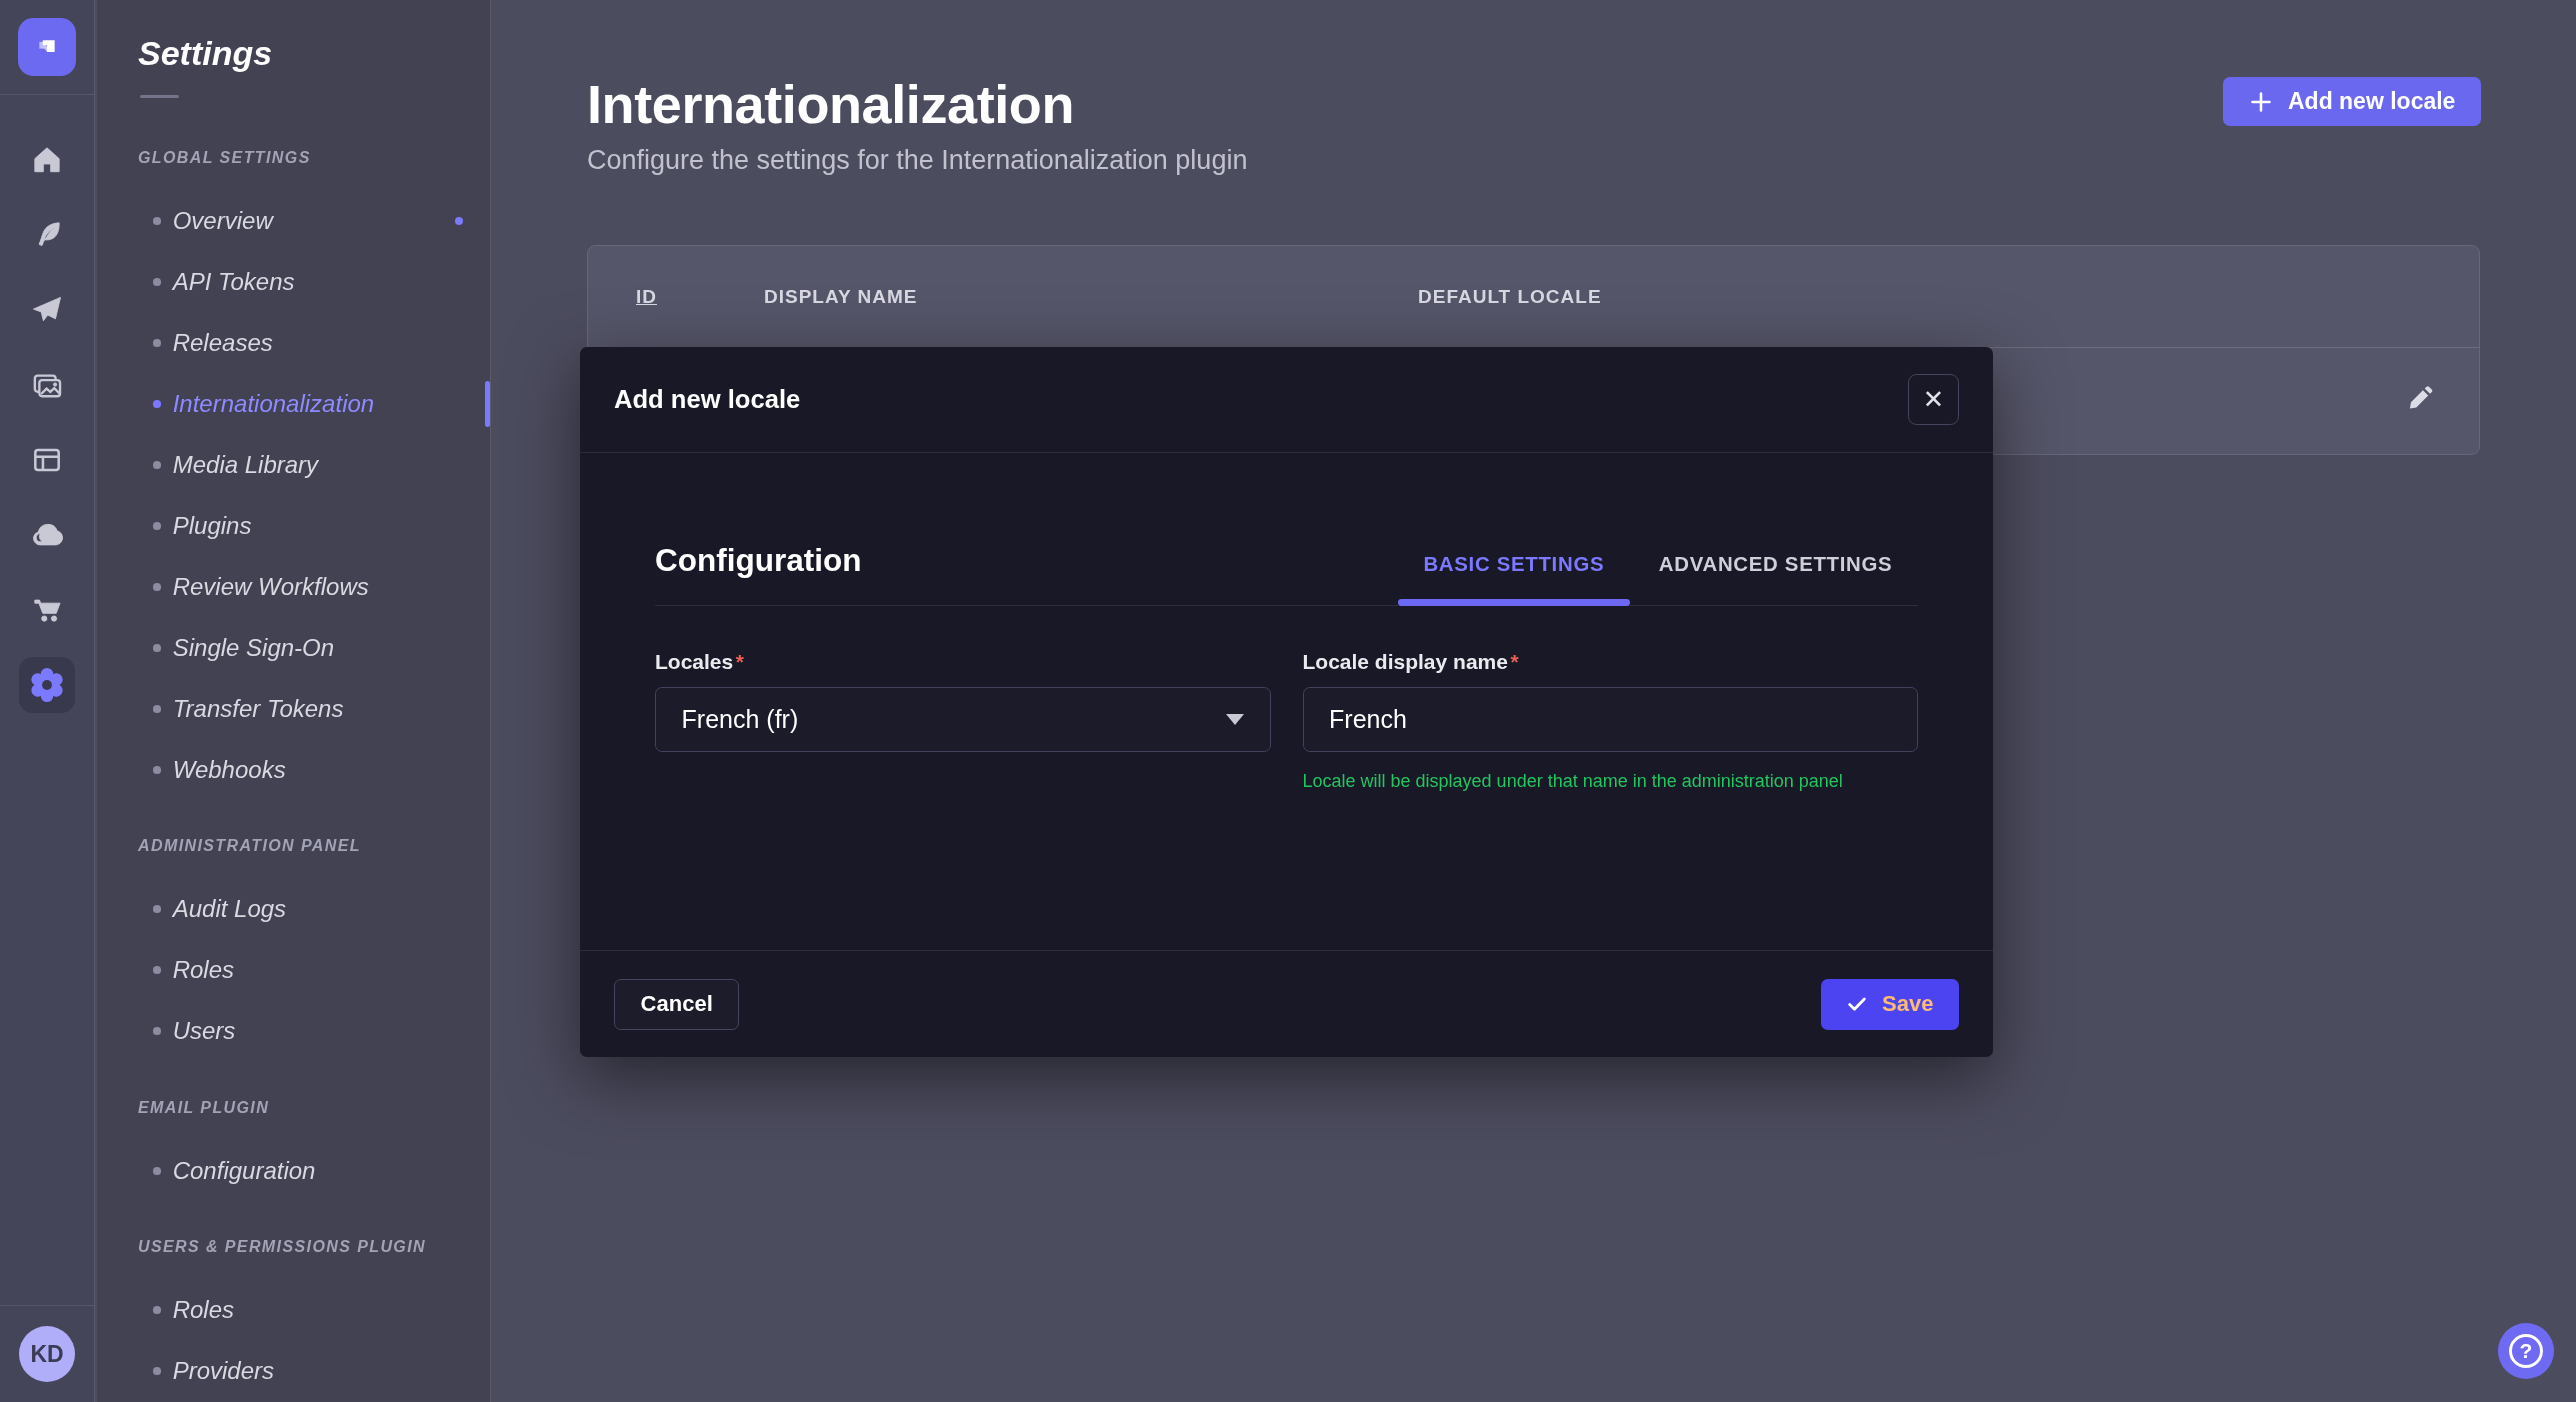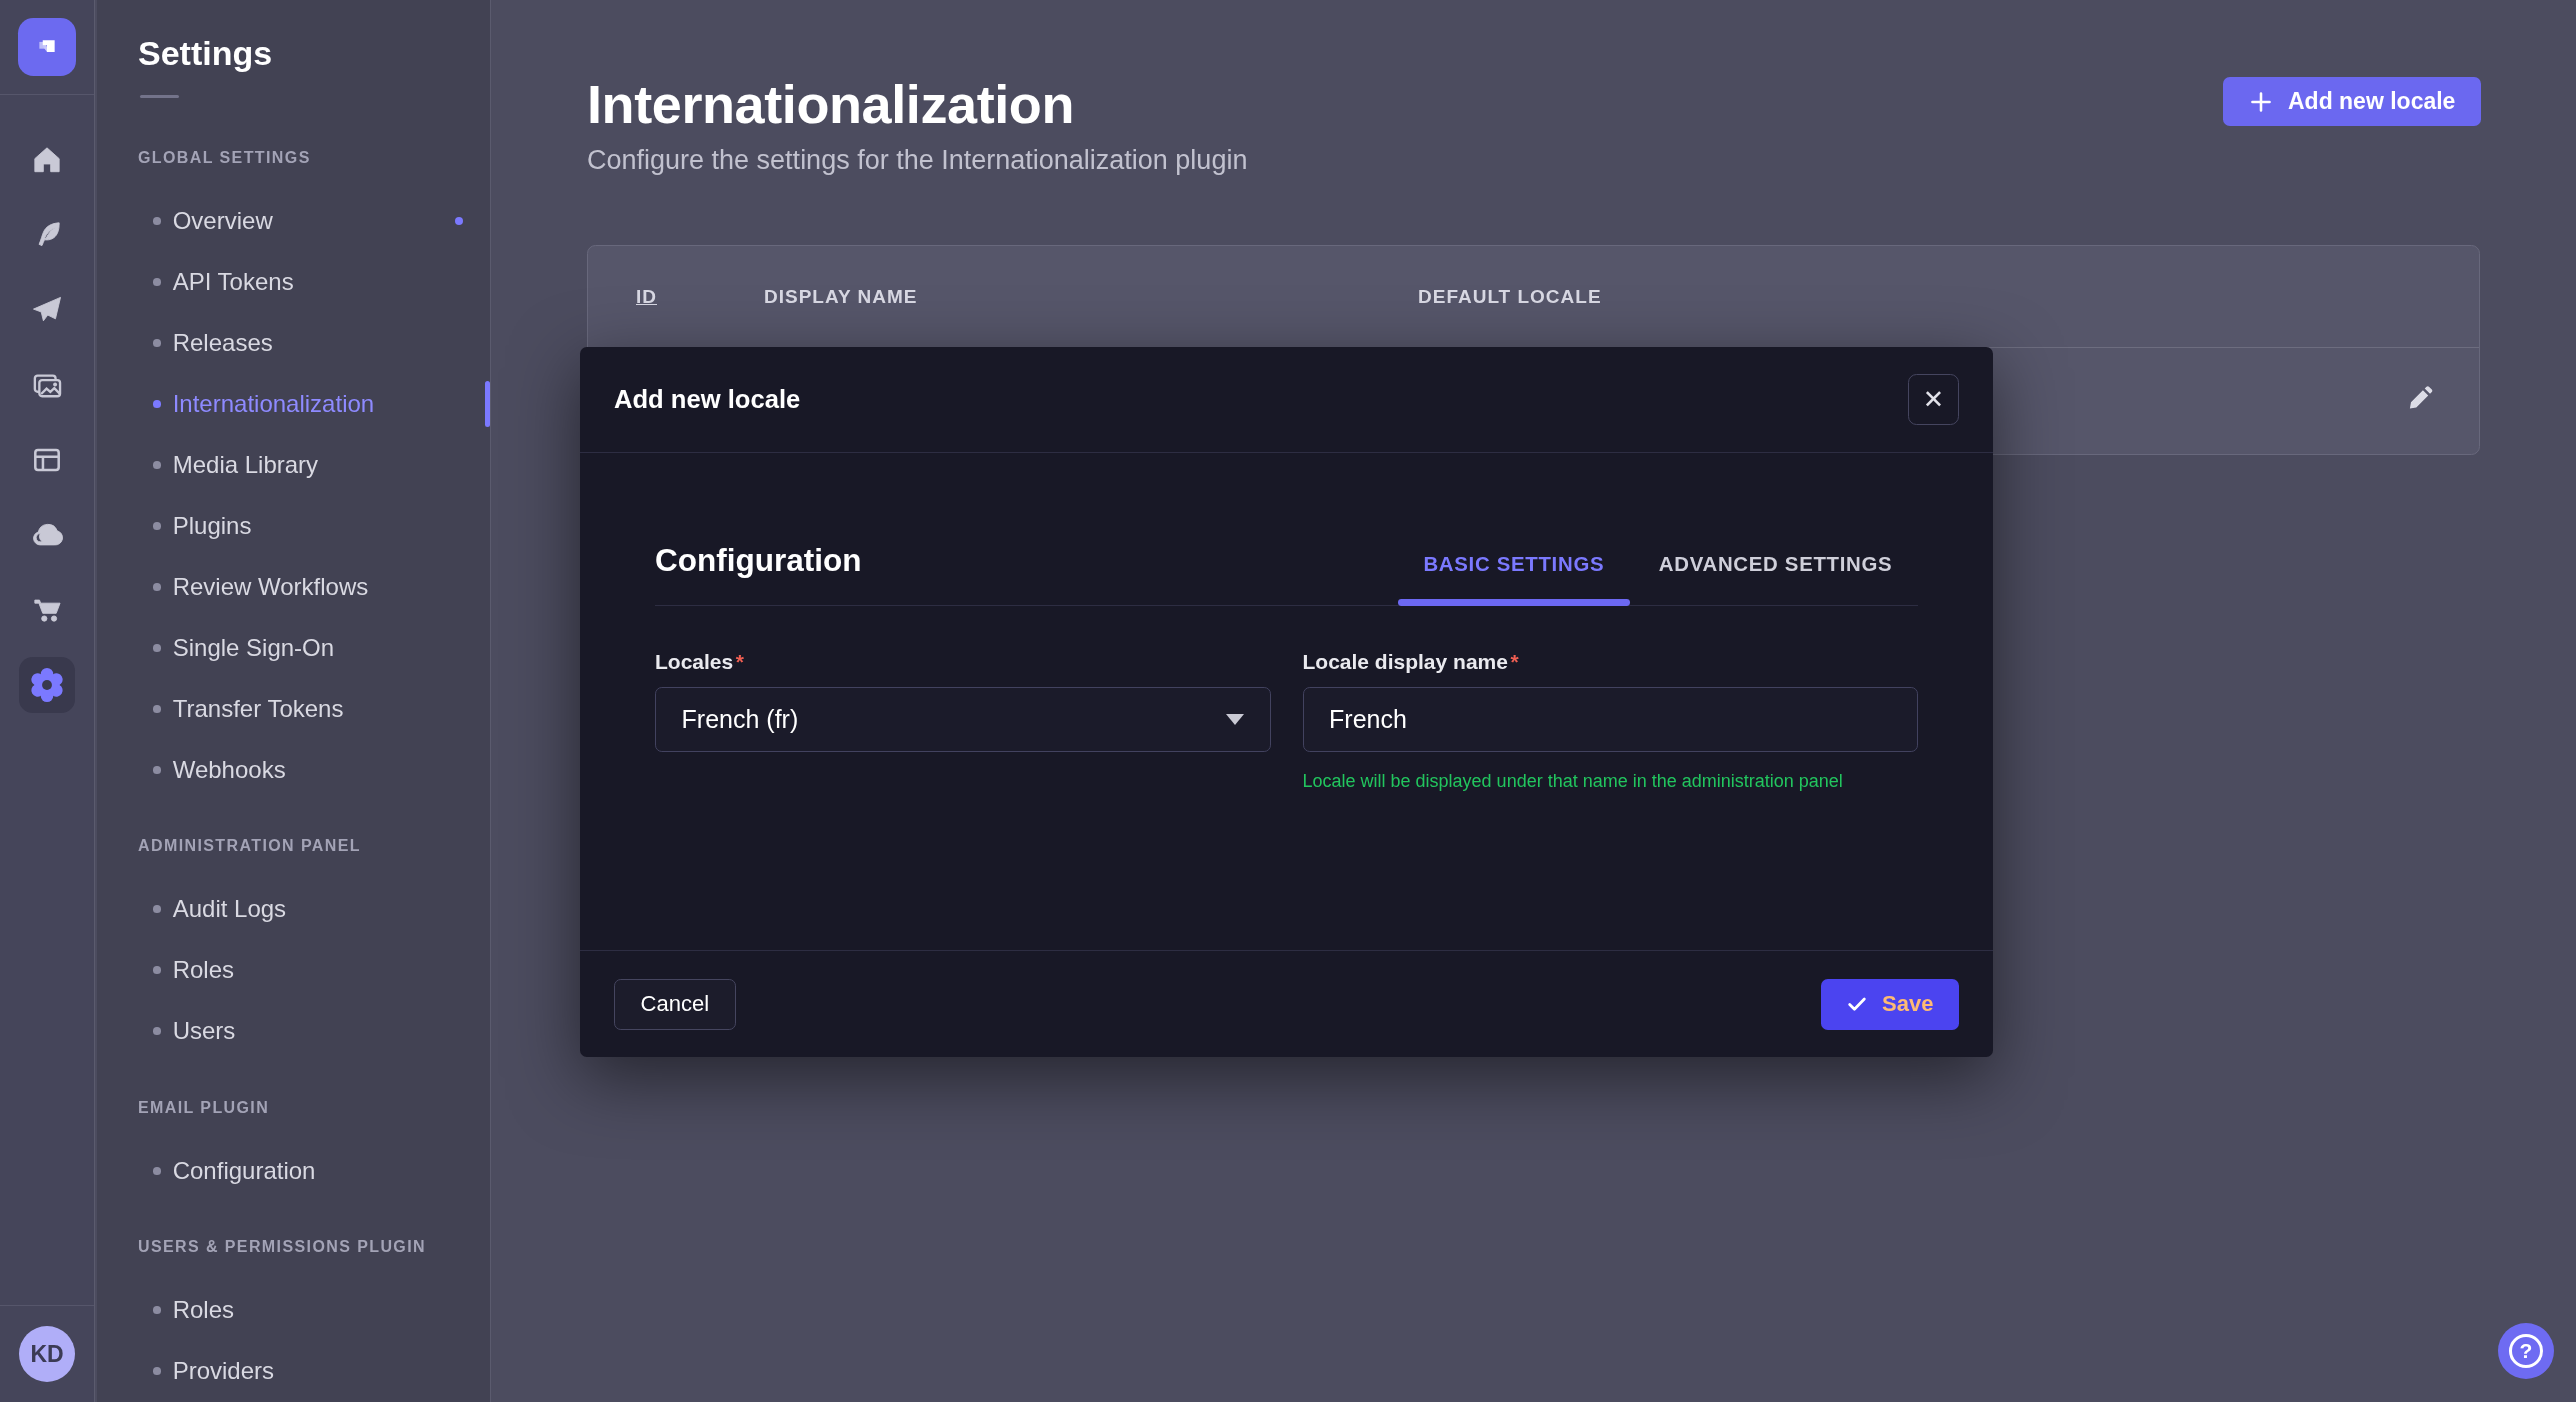--- a/index.html
+++ b/index.html
@@ -19,21 +19,21 @@
   .rail-item { height:75px; display:grid; place-items:center; cursor:pointer; }
   .rail-item svg { width:36px; height:36px; }
   .rail-icon { fill:#c9c9d6; stroke:#c9c9d6; }
   .tile { width:56px; height:56px; border-radius:13.6px; background:#39394d; display:grid; place-items:center; }
   .rail-bottom { height:97px; border-top:1.7px solid #56566b; display:grid; place-items:center; }
   .avatar { width:56px; height:56px; border-radius:50%; background:#b0aef8; color:#3b3b55;
             display:grid; place-items:center; font-size:23px; font-weight:700; cursor:pointer; }
 
   
   .sidebar { position:absolute; left:97px; top:0; width:394px; height:1402px;
-             background:#424253; border-right:1.7px solid #5b5b6e; }
+             background:#424253; border-right:1.7px solid #5b5b6e;font-style:italic; }
   .sb-title { margin:31px 0 0 41px; font-size:34px; font-weight:600; line-height:44px; color:#fff; }
   .sb-title-divider { margin:20.4px 0 0 43px; width:39px; height:2.6px; background:#73738a; border-radius:1.7px; }
   .sb-section-label { margin:34px 0 0 41px; font-size:16px; font-weight:700; letter-spacing:1.4px;
                       color:#a3a3b6; line-height:24px; }
   .sb-section-label.first { margin-top:48px; }
   .sb-list { margin-top:20.4px; }
   .sb-item { position:relative; height:61px; display:flex; align-items:center; padding-left:56px;
              font-size:24px; color:#d9d9e2; cursor:pointer; }
   .sb-item .bullet { width:7.7px; height:7.7px; border-radius:50%; background:#8c8ca1; margin-right:12px; flex:0 0 auto; }
   .sb-item.active { color:#8e8aff; }
@@ -87,21 +87,21 @@
              display:flex; align-items:center; padding:0 25.6px; font-size:25px; color:#fff; width:100%;
              font-family:inherit; }
   .select { justify-content:space-between; cursor:pointer; }
   .caret { width:0; height:0; border-left:9.4px solid transparent; border-right:9.4px solid transparent;
            border-top:11px solid #c9c9d4; }
   .text-input { outline:none; }
   .hint { margin-top:13.6px; font-size:18px; line-height:31.5px; color:#22c55e; width:579px; }
   .modal-footer { position:absolute; left:0; right:0; bottom:0; height:107px; border-top:1.7px solid #2d2d42;
                   display:flex; align-items:center; justify-content:space-between; padding:0 34px; }
   .cancel-btn { height:51px; padding:0 25.6px; border-radius:6.8px; border:1.7px solid #45455f; background:#1c1c2b;
-                color:#fff; font-size:22px; font-weight:400; font-family:inherit; cursor:pointer; }
+                color:#fff; font-size:22px; font-weight:700; font-family:inherit; cursor:pointer; }
   .save-btn { height:51px; padding:0 25.6px; border-radius:6.8px; border:none; background:#4b44f0; color:#fdba74;
               font-size:22px; font-weight:600; font-family:inherit; cursor:pointer;
               display:flex; align-items:center; gap:13.6px; }
 
   
   .help-fab { position:absolute; right:22px; bottom:23px; width:56px; height:56px; border-radius:50%;
               background:#6e6bf2; border:none; display:grid; place-items:center; cursor:pointer; }
   .help-glyph { width:34px; height:34px; border:3.4px solid #fff; border-radius:50%; display:grid;
                 place-items:center; color:#fff; font-weight:700; font-size:21px; }
 </style>

